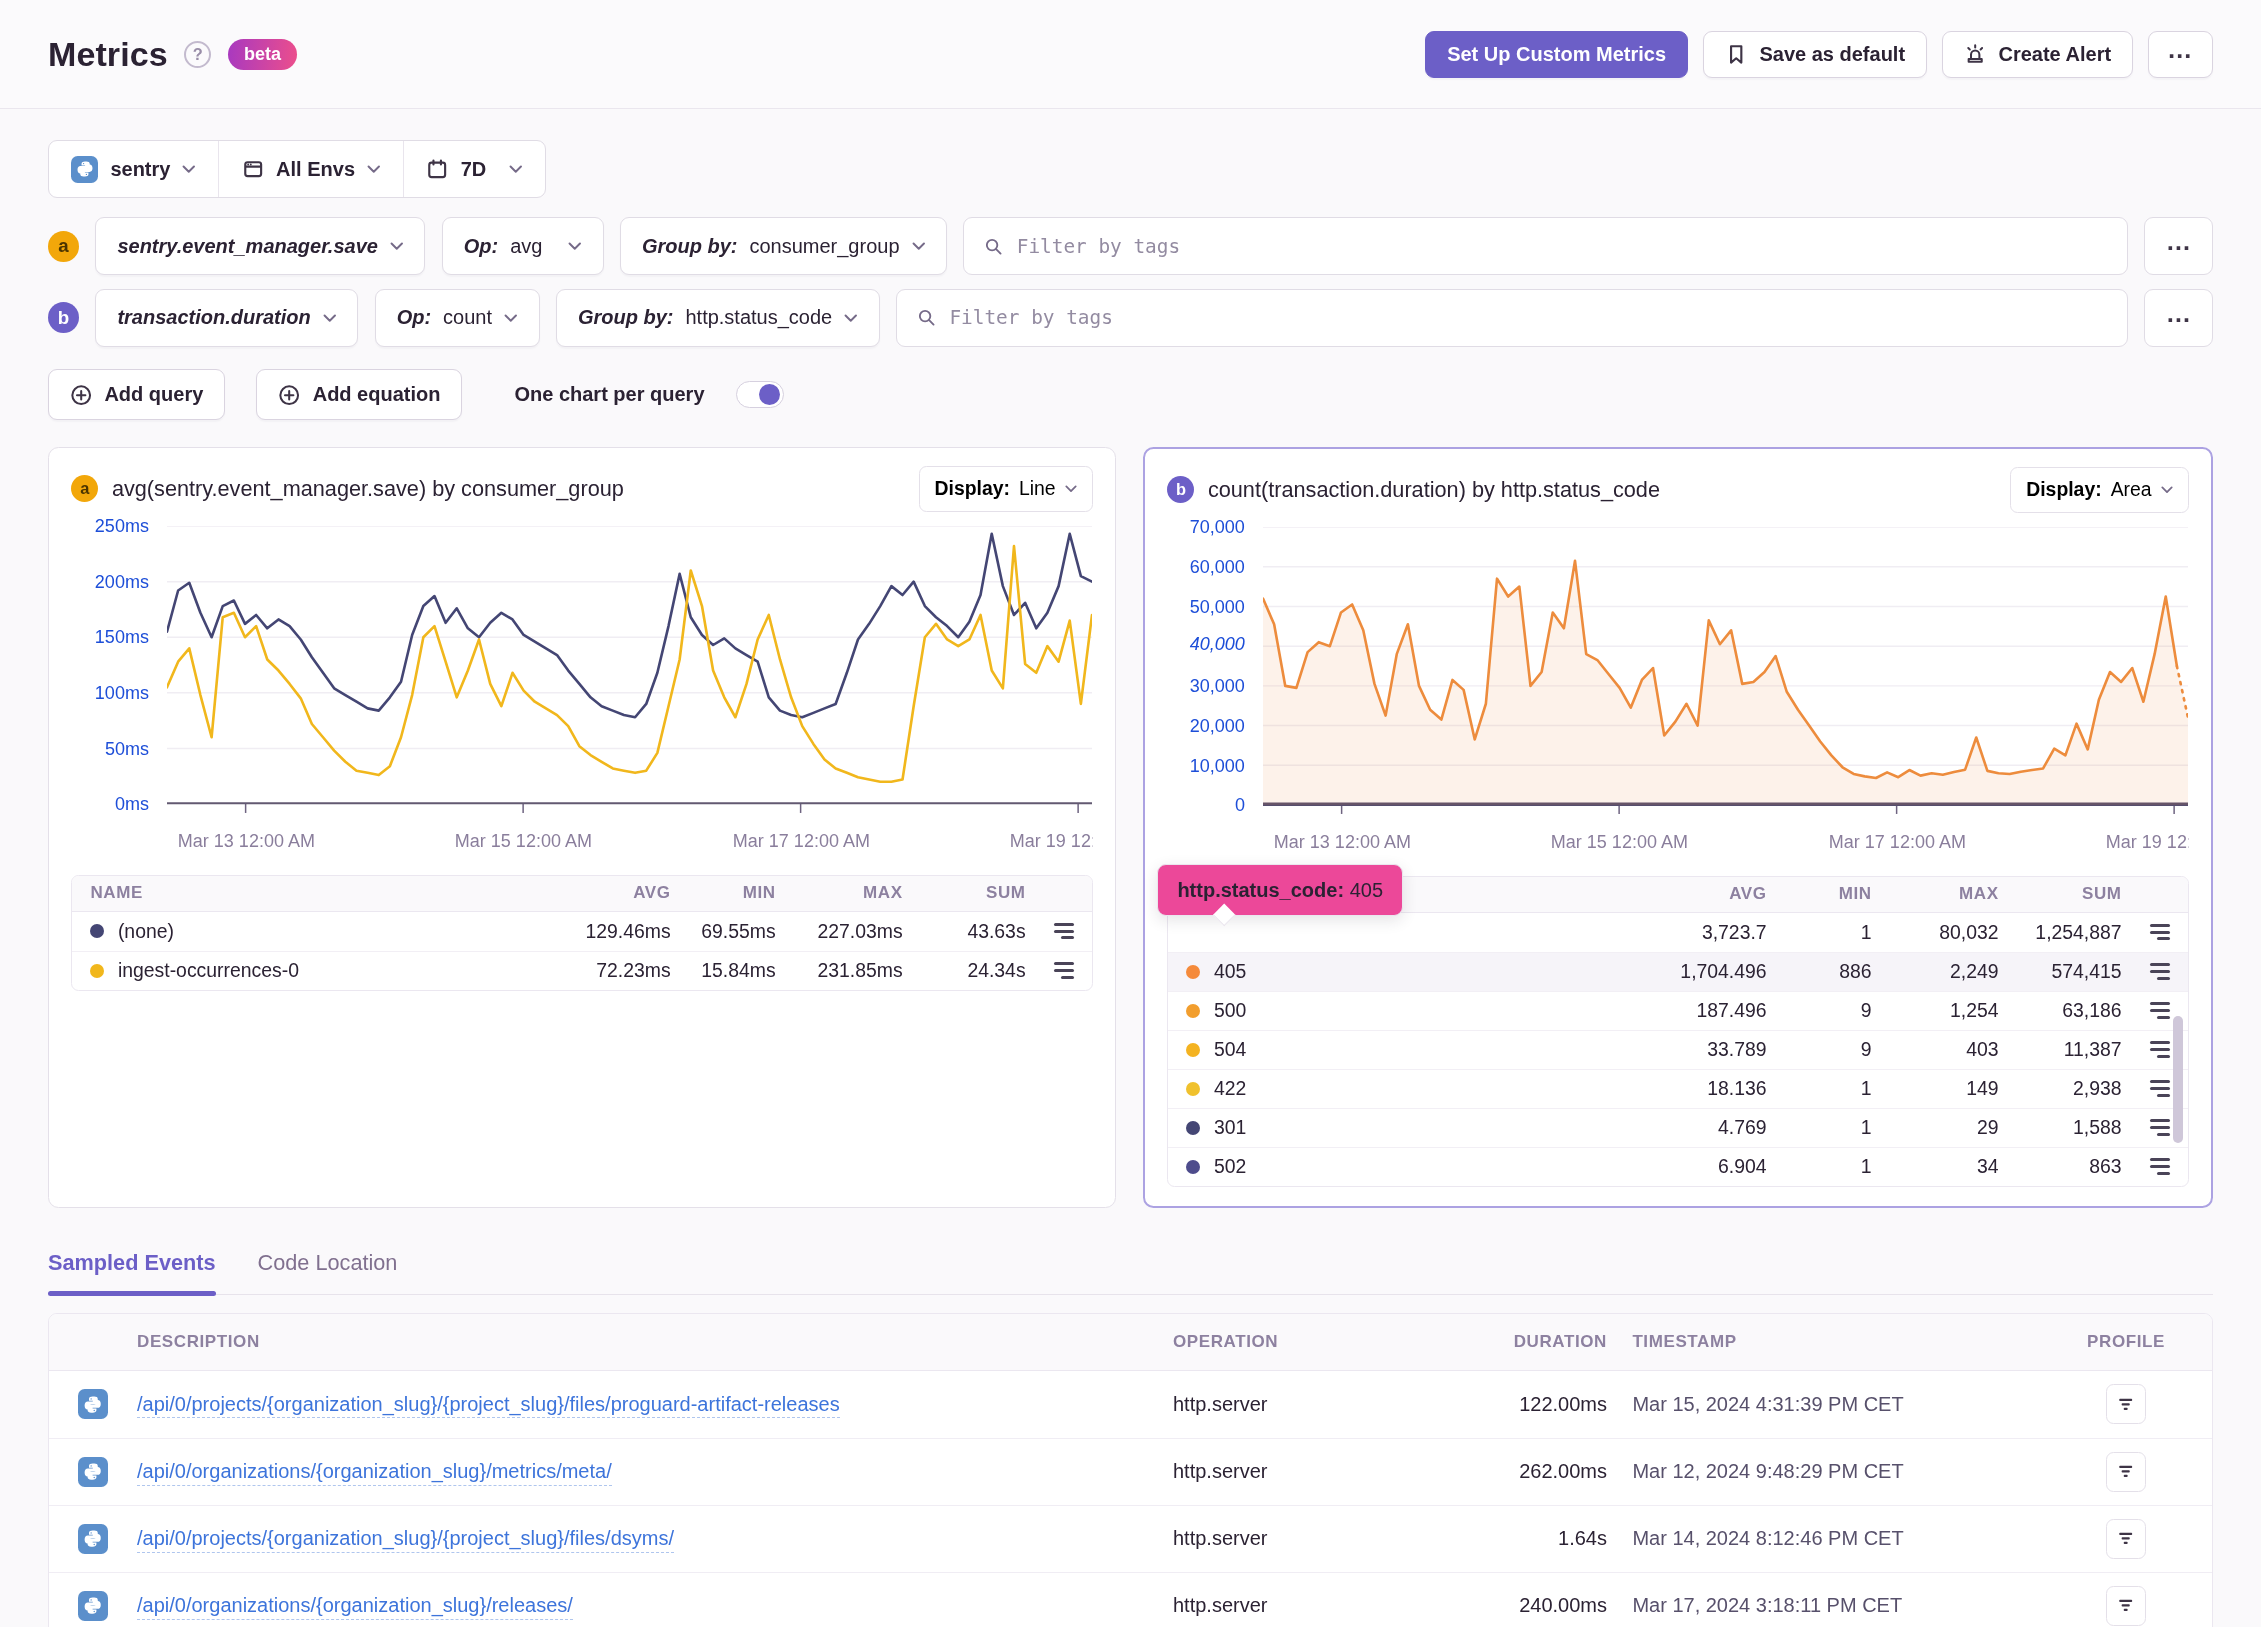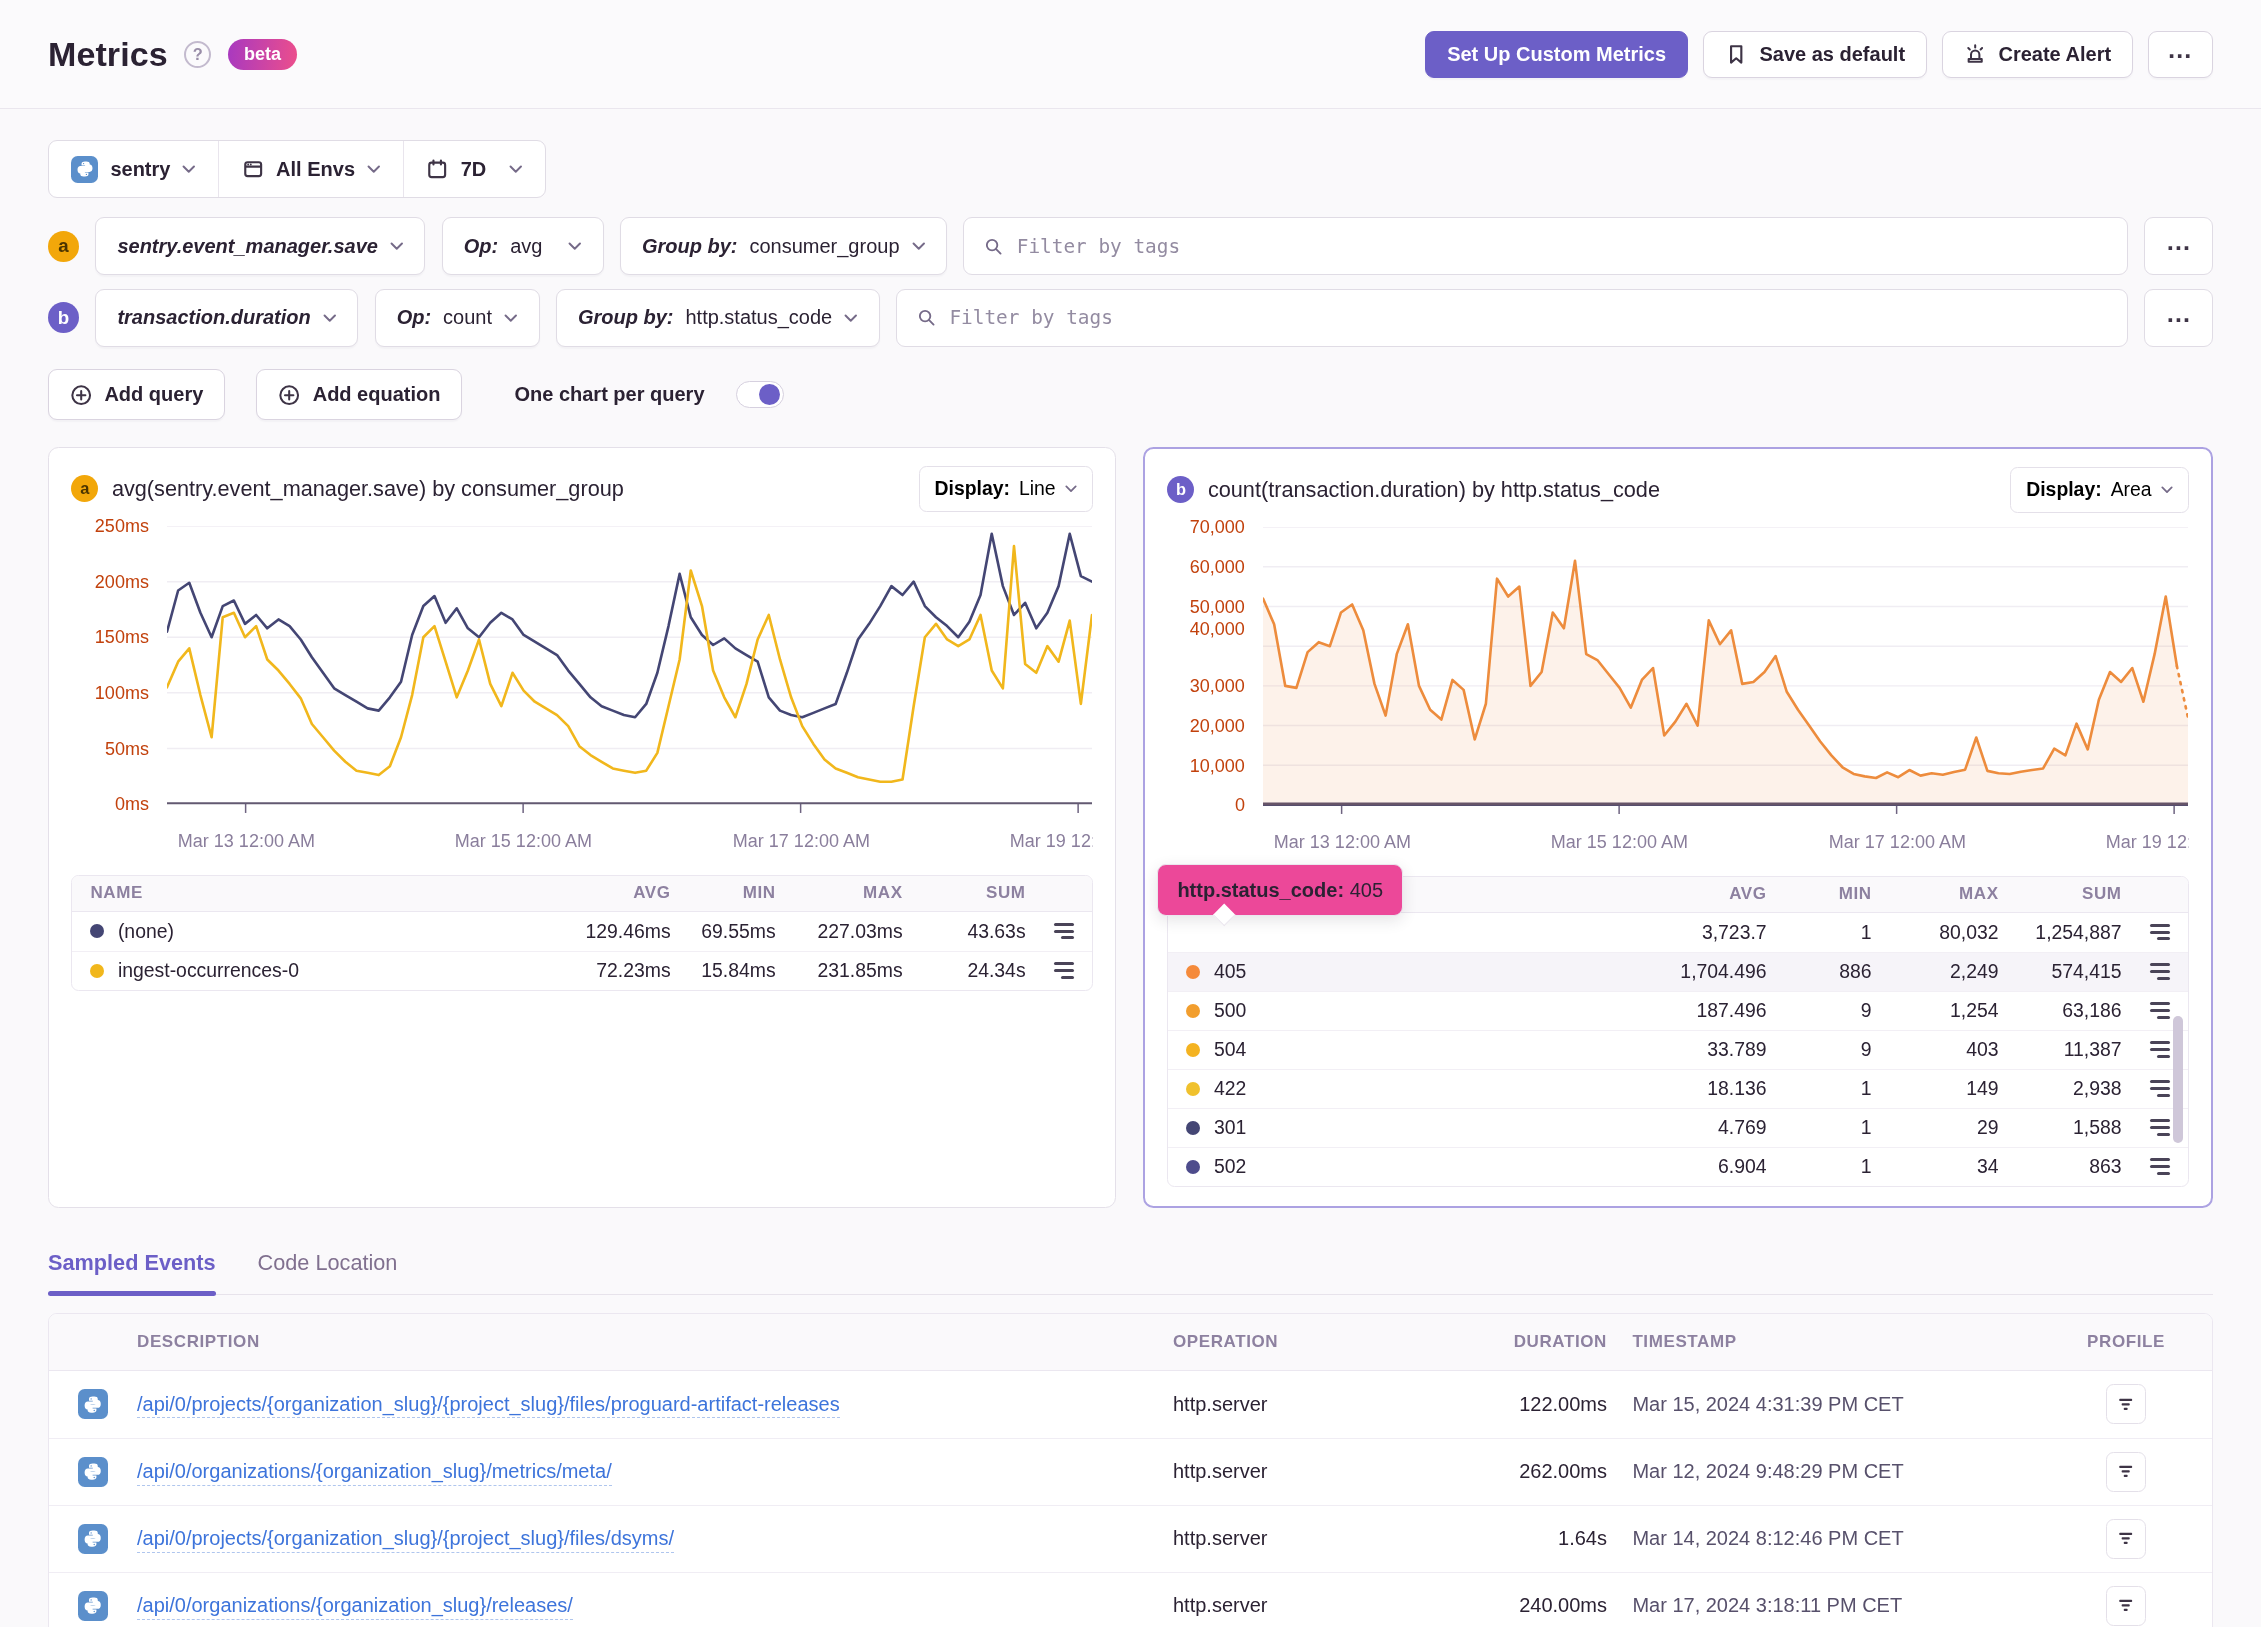--- a/index.html
+++ b/index.html
@@ -57,21 +57,21 @@
   .panel{flex:1; background:#fff; border:1.5px solid var(--panel-border); border-radius:10.5px; padding:19.4px 22.4px; position:relative;}
   .panel.selected{border:2.2px solid #ACA2E2;}
   .panel-head{display:flex; align-items:center; gap:13.5px; height:42px;}
   .pletter{width:27px; height:27px; border-radius:50%; display:flex; align-items:center; justify-content:center; font-size:16.4px; font-weight:700; flex:none;}
   .panel-title{font-size:21.7px; color:var(--txt);}
   .display-btn{margin-left:auto; height:46px; border:1.5px solid var(--panel-border); border-radius:7.5px; background:#fff; display:flex; align-items:center; gap:9px; padding:0 15px; font-size:19.4px; cursor:pointer;}
   .display-btn b{font-weight:700;}
 
   .chart-block{position:relative; margin-top:16.4px; height:335px;}
   .ylabels{position:absolute; left:0; top:0; width:88px; height:284px;}
-  .ylabels span{position:absolute; right:10.5px; font-size:18px; color:#c2410c; white-space:nowrap;}
+  .ylabels span{position:absolute; right:10.5px; font-size:18px; color:#1d4ed8; white-space:nowrap;}
   .plot{position:absolute; left:96px; right:0; top:0; height:294px;}
   .xlabels{position:absolute; left:96px; right:0; top:299px; height:30px; overflow:hidden;}
   .xlabels span{position:absolute; transform:translateX(-50%); font-size:18px; color:#8A7E9C; white-space:nowrap; top:6px;}
 
   
   .sum-table{margin-top:13.5px; border:1.5px solid var(--border-lt); border-radius:7.5px; overflow:hidden; background:#fff; position:relative;}
   .sum-grid{display:grid; grid-template-columns:minmax(0,1fr) 131px 105px 127px 123px 48px; align-items:center;}
   .sum-head{height:36px; background:#FAF9FB; border-bottom:1.5px solid var(--border-lt); font-size:17px; font-weight:700; color:var(--muted2); letter-spacing:0.6px; padding:0 18px;}
   .sum-head .num{text-align:right;}
   .sum-row{height:39px; padding:0 18px; font-size:19.4px;}
@@ -443,21 +443,21 @@
               </svg>
             </span>
         </button>
       </div>
       <div class="chart-block">
         <div class="ylabels">
             <span style="top: 268px;">0</span>
             <span style="top: 229px;">10,000</span>
             <span style="top: 189px;">20,000</span>
             <span style="top: 149px;">30,000</span>
-            <span style="top: 92px;">40,000</span>
+            <span style="top: 107px; font-style: italic;">40,000</span>
             <span style="top: 70px;">50,000</span>
             <span style="top: 30px;">60,000</span>
             <span style="top: -9.7px;">70,000</span>
           </div>
         <div class="plot">
             <svg width="925" height="290" viewBox="0 0 1238 388">
               <line x1="0" y1="318.8571428571429" x2="1238" y2="318.8571428571429" stroke="#F0EDF3" stroke-width="2"></line>
               <line x1="0" y1="265.7142857142857" x2="1238" y2="265.7142857142857" stroke="#F0EDF3" stroke-width="2"></line>
               <line x1="0" y1="212.57142857142858" x2="1238" y2="212.57142857142858" stroke="#F0EDF3" stroke-width="2"></line>
               <line x1="0" y1="159.42857142857144" x2="1238" y2="159.42857142857144" stroke="#F0EDF3" stroke-width="2"></line>

